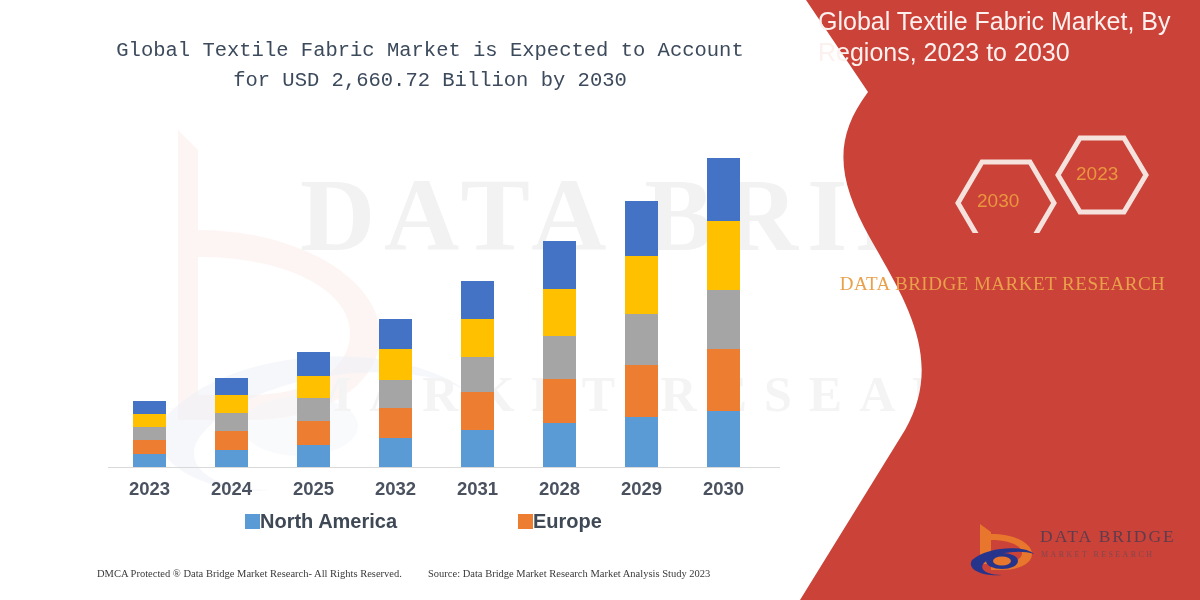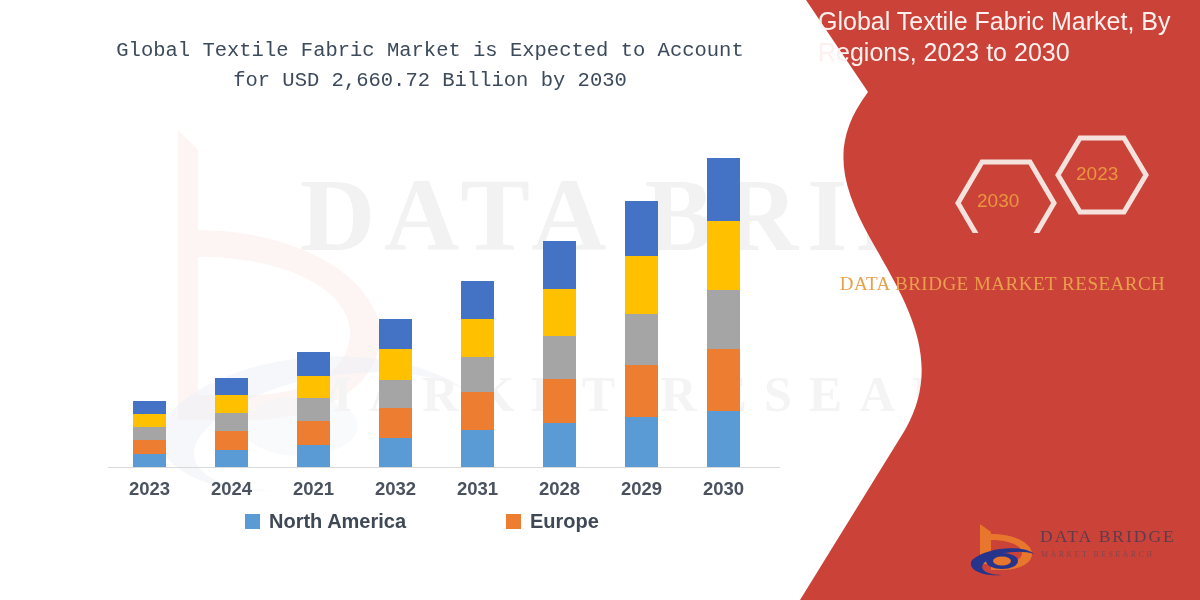--- a/index.html
+++ b/index.html
@@ -115,21 +115,20 @@
   .legend {
     position: absolute;
     left: 110px; top: 510px;
     width: 660px; height: 28px;
     z-index: 5;
   }
   .legend-item {
     position: absolute;
     display: flex;
     align-items: center;
-    gap: 9px;
   }
   .legend-swatch {
     width: 15px; height: 15px; display: block;
   }
   .legend-label {
     font-size: 20px;
     font-weight: 700;
     color: #3f4855;
     white-space: nowrap;
     font-family: "Liberation Sans", sans-serif;
@@ -309,39 +308,43 @@
           <span class="seg" title="North America 2030: 57" style="height: 56.6545px; background: rgb(91, 155, 213);"></span>
           <span class="seg" title="Europe 2030: 63" style="height: 62.6182px; background: rgb(237, 125, 49);"></span>
           <span class="seg" title="Asia-Pacific 2030: 59" style="height: 58.6424px; background: rgb(165, 165, 165);"></span>
           <span class="seg" title="South America 2030: 70" style="height: 69.5758px; background: rgb(255, 192, 0);"></span>
           <span class="seg" title="Middle East and Africa 2030: 63" style="height: 62.6182px; background: rgb(68, 114, 196);"></span>
         </div>
       </div>
     <div class="xlabels" id="xlabels">
         <div class="xlabel" style="left: 4.5px;">2023</div>
         <div class="xlabel" style="left: 86.5px;">2024</div>
-        <div class="xlabel" style="left: 168.5px;">2021</div>
+        <div class="xlabel" style="left: 168.5px;">2025</div>
         <div class="xlabel" style="left: 250.5px;">2032</div>
         <div class="xlabel" style="left: 332.5px;">2031</div>
         <div class="xlabel" style="left: 414.5px;">2028</div>
         <div class="xlabel" style="left: 496.5px;">2029</div>
         <div class="xlabel" style="left: 578.5px;">2030</div>
       </div>
     <div class="legend" id="legend">
         <div class="legend-item" style="left: 135px;">
           <span class="legend-swatch" style="background: rgb(91, 155, 213);"></span>
           <span class="legend-label">North America</span>
         </div>
-        <div class="legend-item" style="left: 396px;">
+        <div class="legend-item" style="left: 408px;">
           <span class="legend-swatch" style="background: rgb(237, 125, 49);"></span>
           <span class="legend-label">Europe</span>
         </div>
       </div>
   </div>
 
+  <div class="footer">
+    <div class="footer-dmca">DMCA Protected ® Data Bridge Market Research- All Rights Reserved.</div>
+    <div class="footer-source">Source: Data Bridge Market Research  Market Analysis Study 2023</div>
+  </div>
 
   <svg class="red-panel" viewBox="0 0 1200 600" preserveAspectRatio="none">
     <path id="redshape" d="M 806 0 L 1200 0 L 1200 600 L 800 600 L 905 430 C 945 360 905 300 870 238
                            C 838 180 832 140 868 92 Z" fill="#CB4238"></path>
   </svg>
 
   <div class="panel-content">
     <div class="panel-title">Global Textile Fabric Market, By Regions, 2023 to 2030</div>
 
     <div class="hexes">

